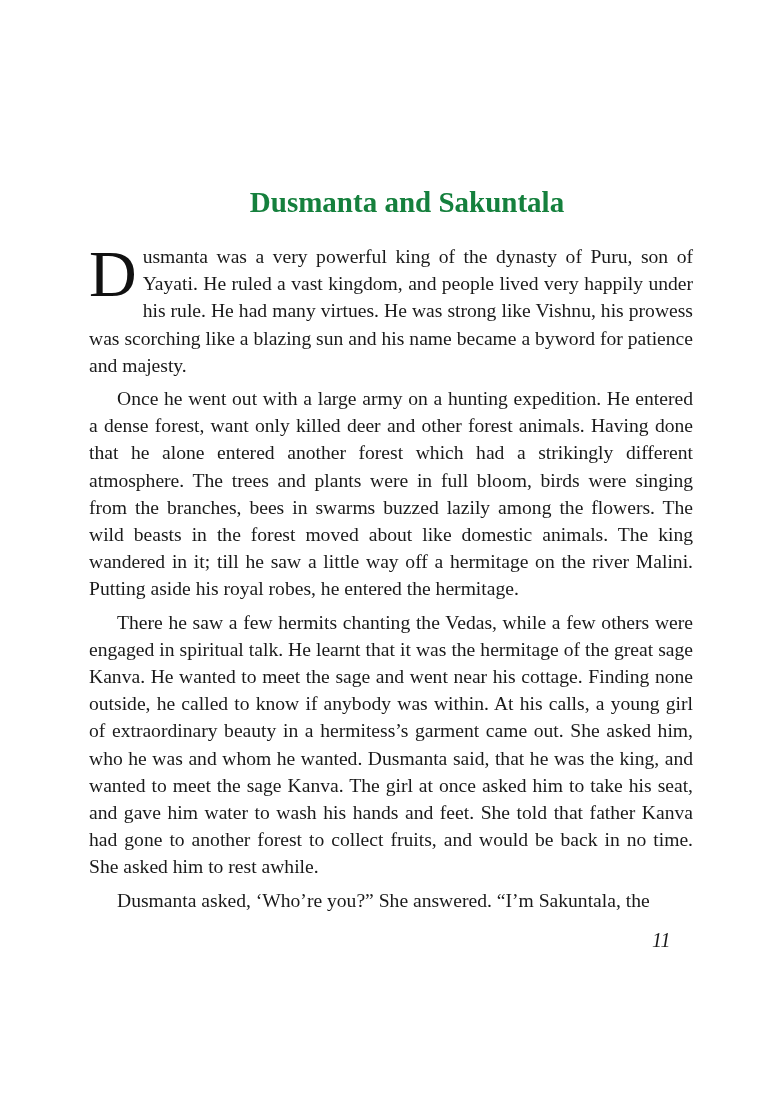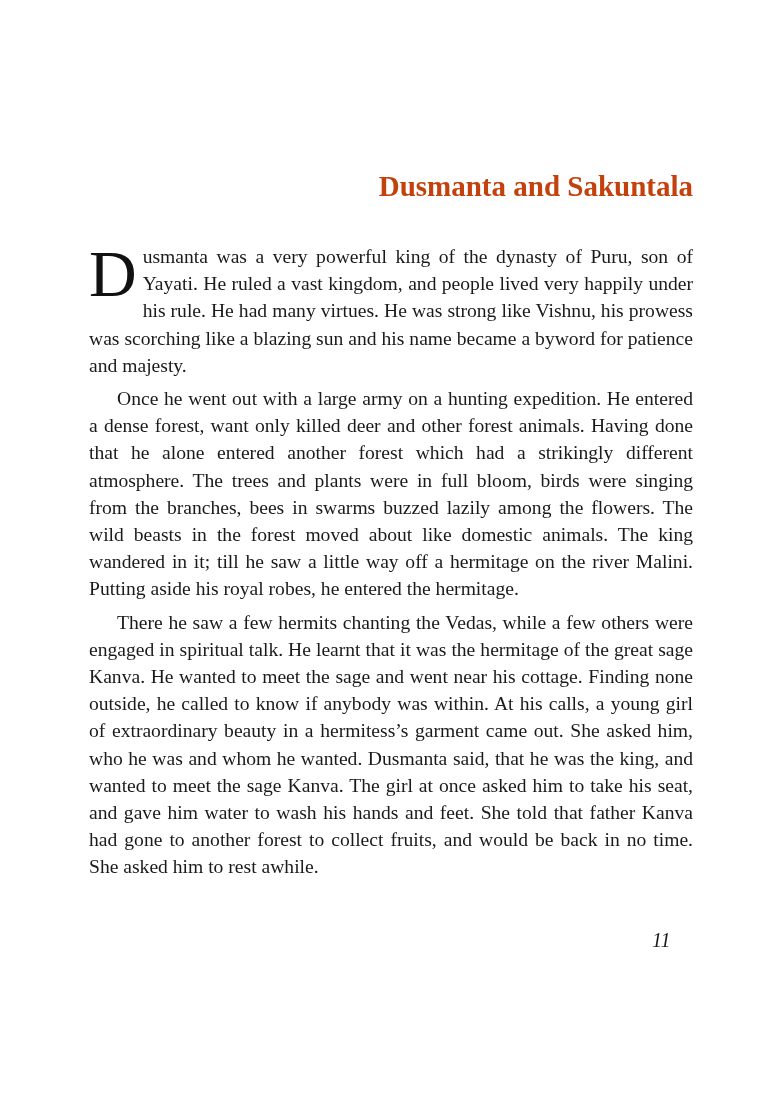--- a/index.html
+++ b/index.html
@@ -3,22 +3,22 @@
 <meta charset="utf-8">
 <style>
   html, body { margin: 0; padding: 0; }
   body {
     width: 780px; height: 1108px; background: #ffffff; overflow: hidden;
     font-family: "Liberation Serif", "DejaVu Serif", serif; color: #1a1a1a;
     position: relative;
   }
   .page { position: absolute; left: 89px; top: 0; width: 604px; }
   .title {
-    position: absolute; top: 168px; left: 0; width: 604px; text-align: right;
-    font-weight: bold; font-size: 29px; line-height: 36px; margin: 0; color: #c2410c;
+    position: absolute; top: 168px; left: 0; width: 604px; text-align: center;
+    font-weight: bold; font-size: 29px; line-height: 36px; margin: 16px; color: #15803d;
   }
   .body-text {
     position: absolute; top: 243px; left: 0; width: 604px;
     font-size: 19.6px; line-height: 27.2px; text-align: justify;
   }
   .para { margin: 0 0 6px 0; text-indent: 28px; }
   .para.first { text-indent: 0; }
   .dropcap {
     float: left; font-size: 66px; line-height: 50px; height: 50px;
     margin: 6px 6px 0 0; padding: 0; color: #111;
@@ -30,16 +30,17 @@
 </head>
 <body>
 
 <div class="page">
   <h1 class="title">Dusmanta and Sakuntala</h1>
 
   <div class="body-text">
     <p class="para first"><span class="dropcap">D</span><span>usmanta was a very powerful king of the dynasty of Puru, son of Yayati. He ruled a vast kingdom, and people lived very happily under his rule. He had many virtues. He was strong like Vishnu, his prowess was scorching like a blazing sun and his name became a byword for patience and majesty.</span></p>
     <p class="para">Once he went out with a large army on a hunting expedition. He entered a dense forest, want only killed deer and other forest animals. Having done that he alone entered another forest which had a strikingly different atmosphere. The trees and plants were in full bloom, birds were singing from the branches, bees in swarms buzzed lazily among the flowers. The wild beasts in the forest moved about like domestic animals. The king wandered in it; till he saw a little way off a hermitage on the river Malini. Putting aside his royal robes, he entered the hermitage.</p>
     <p class="para">There he saw a few hermits chanting the Vedas, while a few others were engaged in spiritual talk. He learnt that it was the hermitage of the great sage Kanva. He wanted to meet the sage and went near his cottage. Finding none outside, he called to know if anybody was within. At his calls, a young girl of extraordinary beauty in a hermitess’s garment came out. She asked him, who he was and whom he wanted. Dusmanta said, that he was the king, and wanted to meet the sage Kanva. The girl at once asked him to take his seat, and gave him water to wash his hands and feet. She told that father Kanva had gone to another forest to collect fruits, and would be back in no time. She asked him to rest awhile.</p>
+    <p class="para">Dusmanta asked, ‘Who’re you?” She answered. “I’m Sakuntala, the</p>
   </div>
 </div>
 
 <div class="page-number">11</div>
 
 </body></html>

